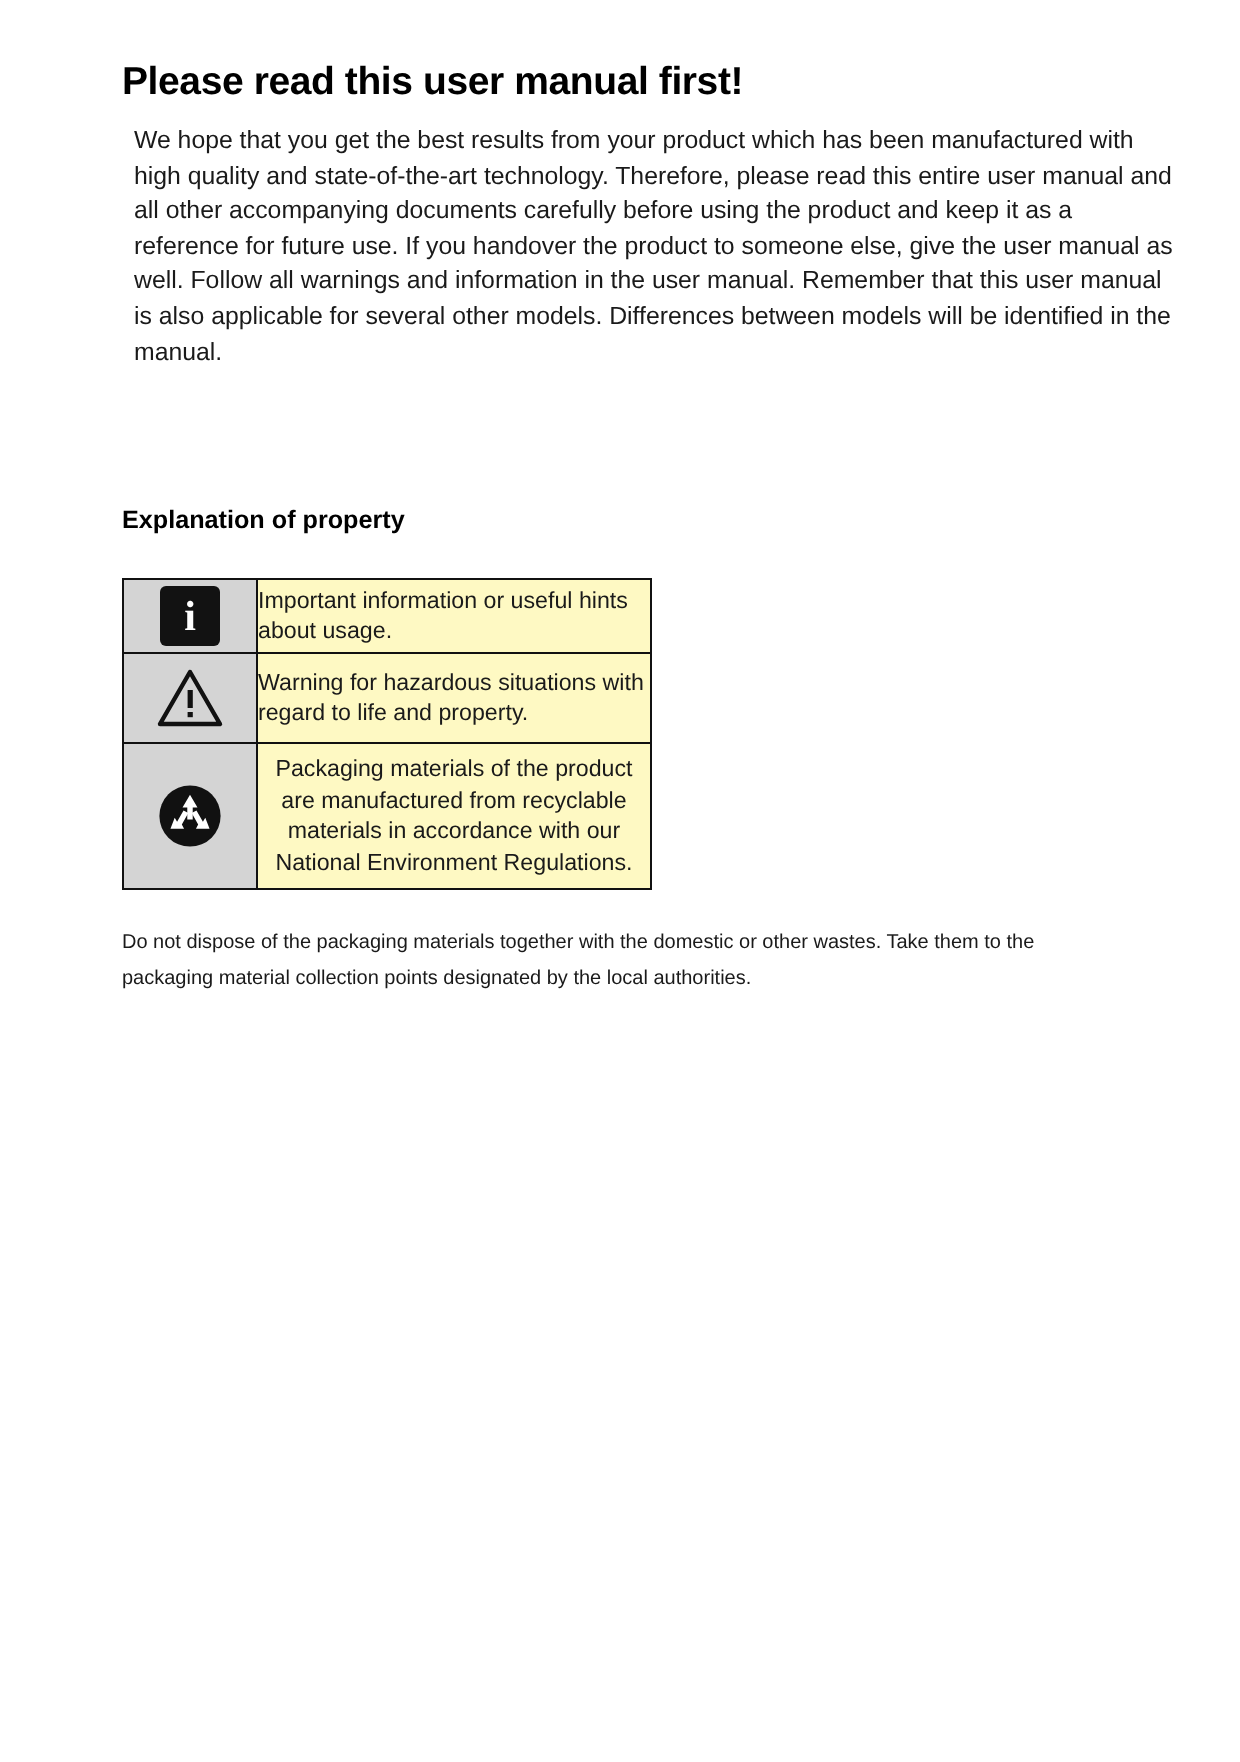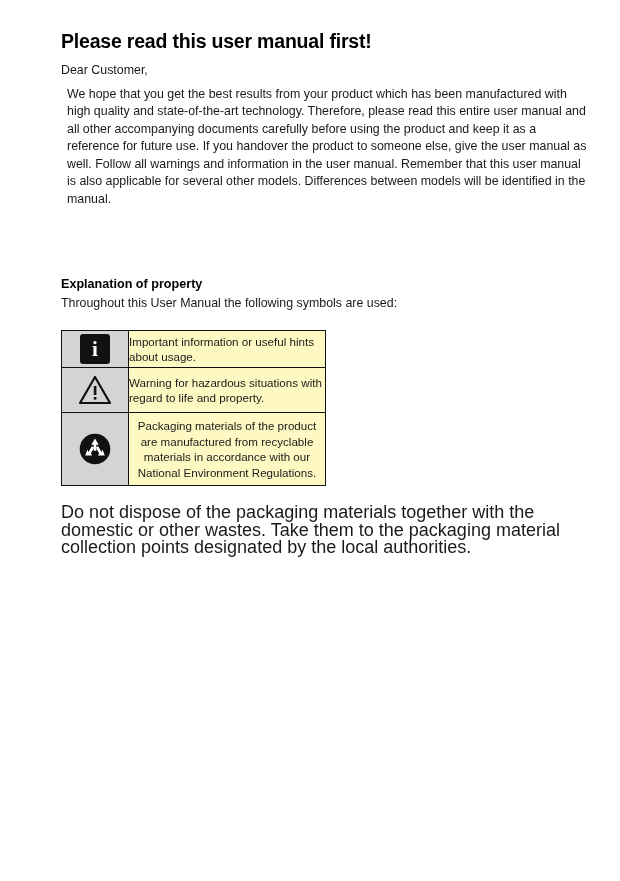--- a/index.html
+++ b/index.html
@@ -128,43 +128,41 @@
     text-align: center;
     font-size: 35px;
     font-weight: bold;
     letter-spacing: 0.5px;
     color: rgba(120,120,120,0.28);
     font-family: "Liberation Sans", sans-serif;
     pointer-events: none;
     white-space: nowrap;
   }
   .footer-note {
-    font-size: 18px;
+    font-size: 10px;
     line-height: 17.6px;
     margin: 0;
     width: 500px;
   }
 </style>
 </head>
 <body>
 
 <div class="page">
 
   <div class="content">
 
     <h1 class="doc-title">Please read this user manual first!</h1>
 
-    <p class="salutation">Dear Customer,</p>
 
     <p class="intro">We hope that you get the best results from your product which has been manufactured with high quality and state-of-the-art technology. Therefore, please read this entire user manual and all other accompanying documents carefully before using the product and keep it as a reference for future use. If you handover the product to someone else, give the user manual as well. Follow all warnings and information in the user manual. Remember that this user manual is also applicable for several other models. Differences between models will be identified in the manual.</p>
 
     <div class="spacer-large"></div>
 
     <h2 class="section-title">Explanation of property</h2>
-    <p class="section-sub">Throughout this User Manual the following symbols are used:</p>
 
     <div class="spacer-small"></div>
 
     <table class="symbol-table">
       <tbody>
         <tr class="row-info">
           <td class="sym-cell">
             <div class="icon-wrap">
               <div class="info-badge">i</div>
             </div>

